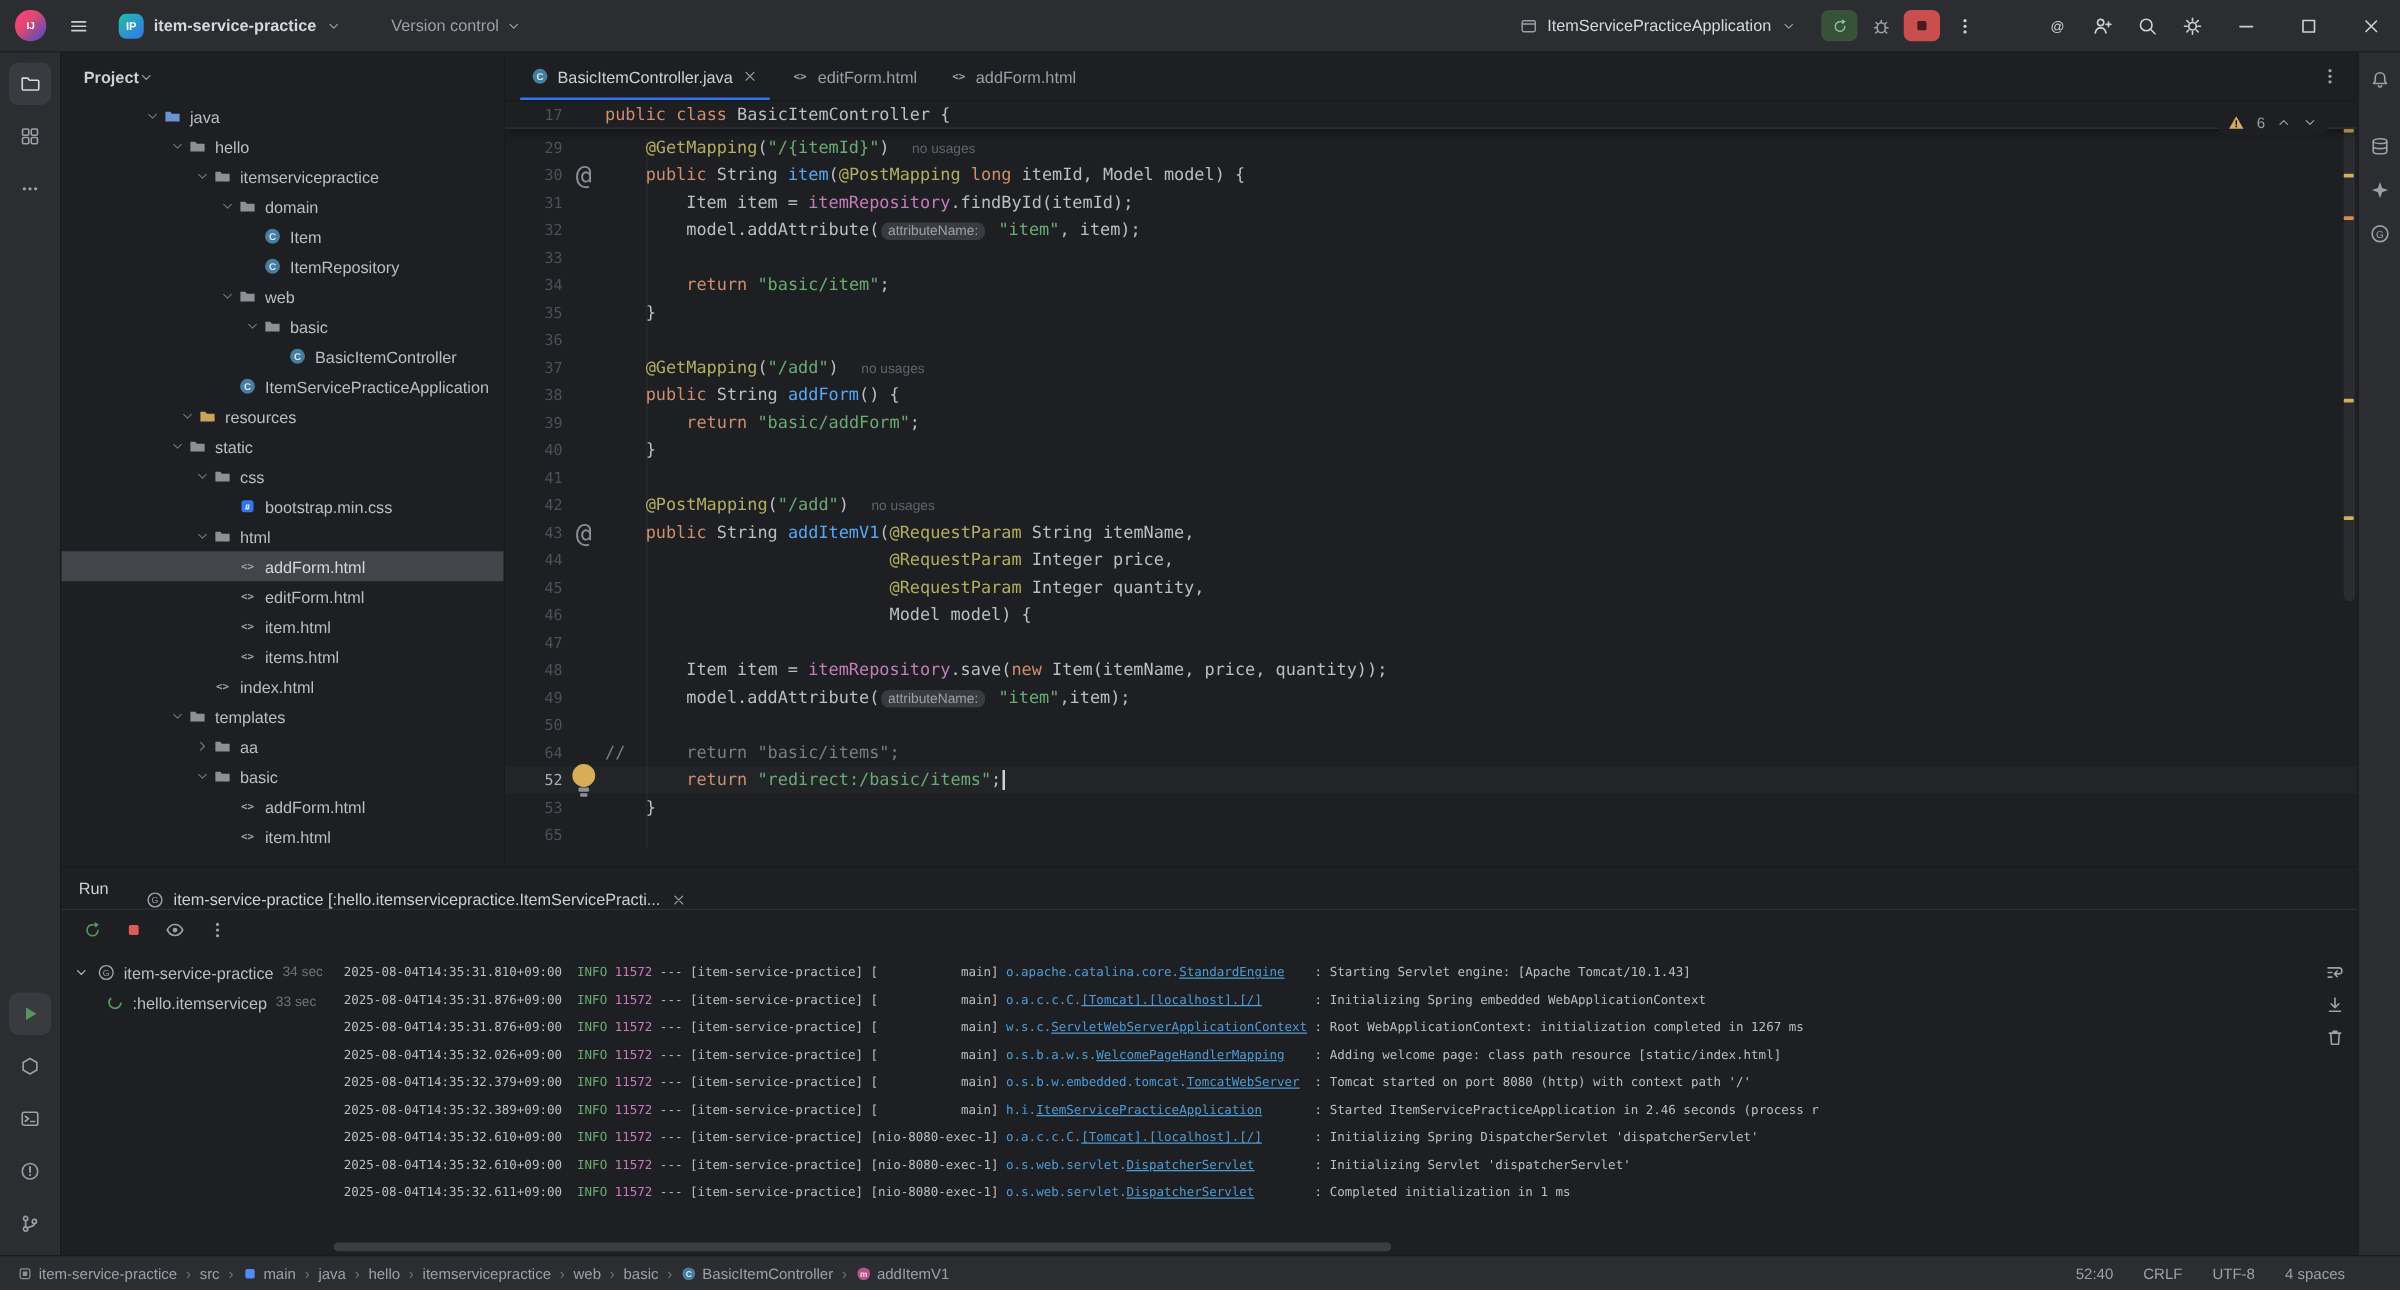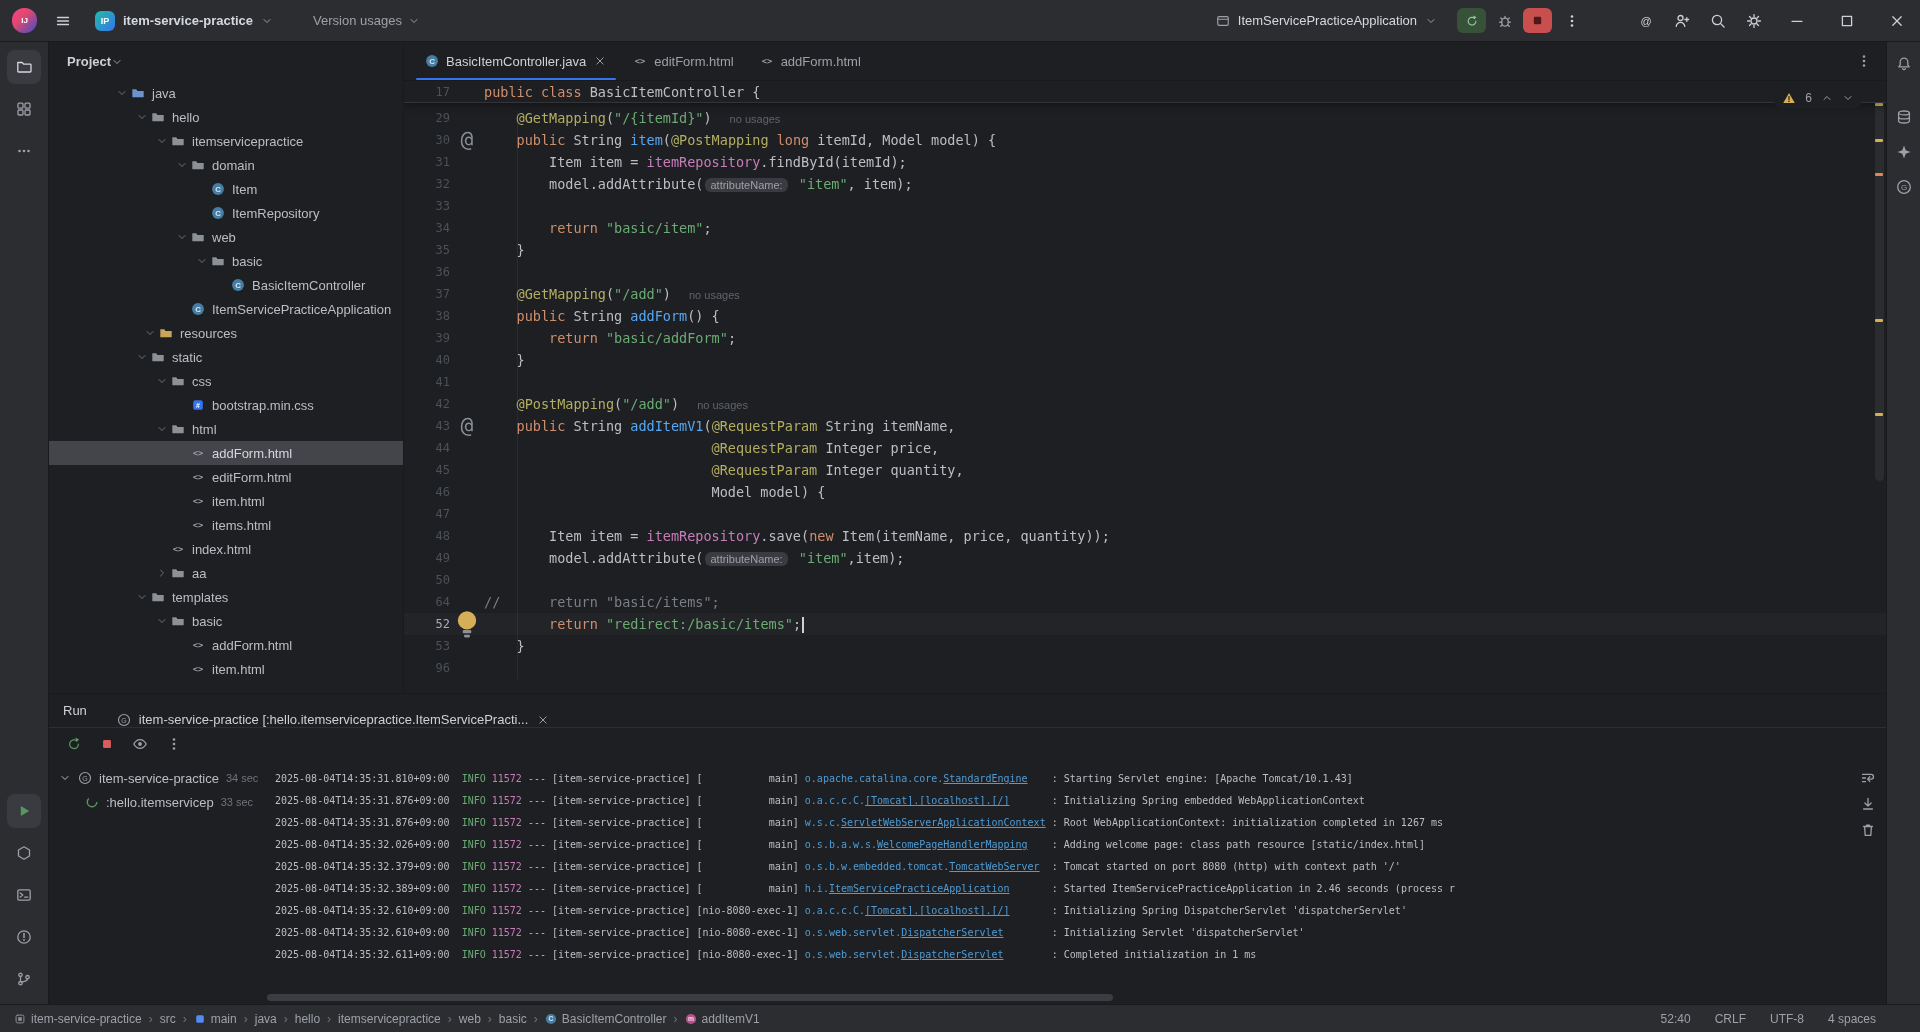--- a/index.html
+++ b/index.html
@@ -127,21 +127,21 @@
     <div class="proj-widget">
       <span class="badge">IP</span>
       <span>item-service-practice</span>
       <span class="icon xs chev">
           <svg viewBox="0 0 16 16">
             <path d="M4 6 8 10 12 6" stroke="currentColor" fill="none" stroke-width="1.3" stroke-linecap="round" stroke-linejoin="round"></path>
           </svg>
         </span>
     </div>
     <div class="vcs">
-      <span>Version usages</span>
+      <span>Version control</span>
       <span class="icon xs chev">
           <svg viewBox="0 0 16 16">
             <path d="M4 6 8 10 12 6" stroke="currentColor" fill="none" stroke-width="1.3" stroke-linecap="round" stroke-linejoin="round"></path>
           </svg>
         </span>
     </div>
     <div class="tb-right">
       <div class="runcfg">
         <span class="icon sm" style="color:#9DA0A8">
             <svg viewBox="0 0 16 16">
@@ -563,49 +563,49 @@
               </div>
               <div class="trow" style="padding-left: 104px;">
                 <span class="tchev"></span>
                 <span class="icon sm ticon">
                   <svg viewBox="0 0 16 16">
                     <text x="8" y="11.5" text-anchor="middle" font-size="10" font-weight="bold" fill="#9DA0A8" font-family="DejaVu Sans Mono, monospace">&lt;&gt;</text>
                   </svg>
                 </span>
                 <span class="tlabel">index.html</span>
               </div>
+              <div class="trow" style="padding-left: 84px;">
+                <span class="tchev">
+                  <span class="icon xs">
+                    <svg viewBox="0 0 16 16">
+                      <path d="M4 6 8 10 12 6" stroke="currentColor" fill="none" stroke-width="1.3" stroke-linecap="round" stroke-linejoin="round"></path>
+                    </svg>
+                  </span>
+                </span>
+                <span class="icon sm ticon" style="color: rgb(140, 145, 150);">
+                  <svg viewBox="0 0 16 16">
+                    <path d="M1.5 3.8h4.5l1.4 1.8h7.1v7.2h-13z" fill="currentColor"></path>
+                  </svg>
+                </span>
+                <span class="tlabel">templates</span>
+              </div>
               <div class="trow" style="padding-left: 104px;">
                 <span class="tchev">
                   <span class="icon xs">
                     <svg viewBox="0 0 16 16">
                       <path d="M6 4 10 8 6 12" stroke="currentColor" fill="none" stroke-width="1.3" stroke-linecap="round" stroke-linejoin="round"></path>
                     </svg>
                   </span>
                 </span>
                 <span class="icon sm ticon" style="color: rgb(140, 145, 150);">
                   <svg viewBox="0 0 16 16">
                     <path d="M1.5 3.8h4.5l1.4 1.8h7.1v7.2h-13z" fill="currentColor"></path>
                   </svg>
                 </span>
                 <span class="tlabel">aa</span>
-              </div>
-              <div class="trow" style="padding-left: 84px;">
-                <span class="tchev">
-                  <span class="icon xs">
-                    <svg viewBox="0 0 16 16">
-                      <path d="M4 6 8 10 12 6" stroke="currentColor" fill="none" stroke-width="1.3" stroke-linecap="round" stroke-linejoin="round"></path>
-                    </svg>
-                  </span>
-                </span>
-                <span class="icon sm ticon" style="color: rgb(140, 145, 150);">
-                  <svg viewBox="0 0 16 16">
-                    <path d="M1.5 3.8h4.5l1.4 1.8h7.1v7.2h-13z" fill="currentColor"></path>
-                  </svg>
-                </span>
-                <span class="tlabel">templates</span>
               </div>
               <div class="trow" style="padding-left: 104px;">
                 <span class="tchev">
                   <span class="icon xs">
                     <svg viewBox="0 0 16 16">
                       <path d="M4 6 8 10 12 6" stroke="currentColor" fill="none" stroke-width="1.3" stroke-linecap="round" stroke-linejoin="round"></path>
                     </svg>
                   </span>
                 </span>
                 <span class="icon sm ticon" style="color: rgb(140, 145, 150);">
@@ -819,21 +819,21 @@
                     </svg>
                   </span>
                   <span class="ct"><span class="pln">        </span><span class="kw">return</span><span class="pln"> </span><span class="str">"redirect:/basic/items"</span><span class="pln">;</span><span class="caret"></span></span>
                 </div>
                 <div class="cline">
                   <span class="ln">53</span>
                   <span class="gi"></span>
                   <span class="ct"><span class="pln">    }</span></span>
                 </div>
                 <div class="cline">
-                  <span class="ln">96</span>
+                  <span class="ln">65</span>
                   <span class="gi"></span>
                   <span class="ct"></span>
                 </div>
               </div>
             <div class="insp">
               <span class="icon sm">
                   <svg viewBox="0 0 16 16">
                     <path d="M8 2.2 14.6 13.6H1.4z" fill="#D6AE58"></path>
                     <path d="M8 6.4v3.4" stroke="#1E1F22" stroke-width="1.4" stroke-linecap="round"></path>
                     <circle cx="8" cy="11.7" r=".9" fill="#1E1F22"></circle>

